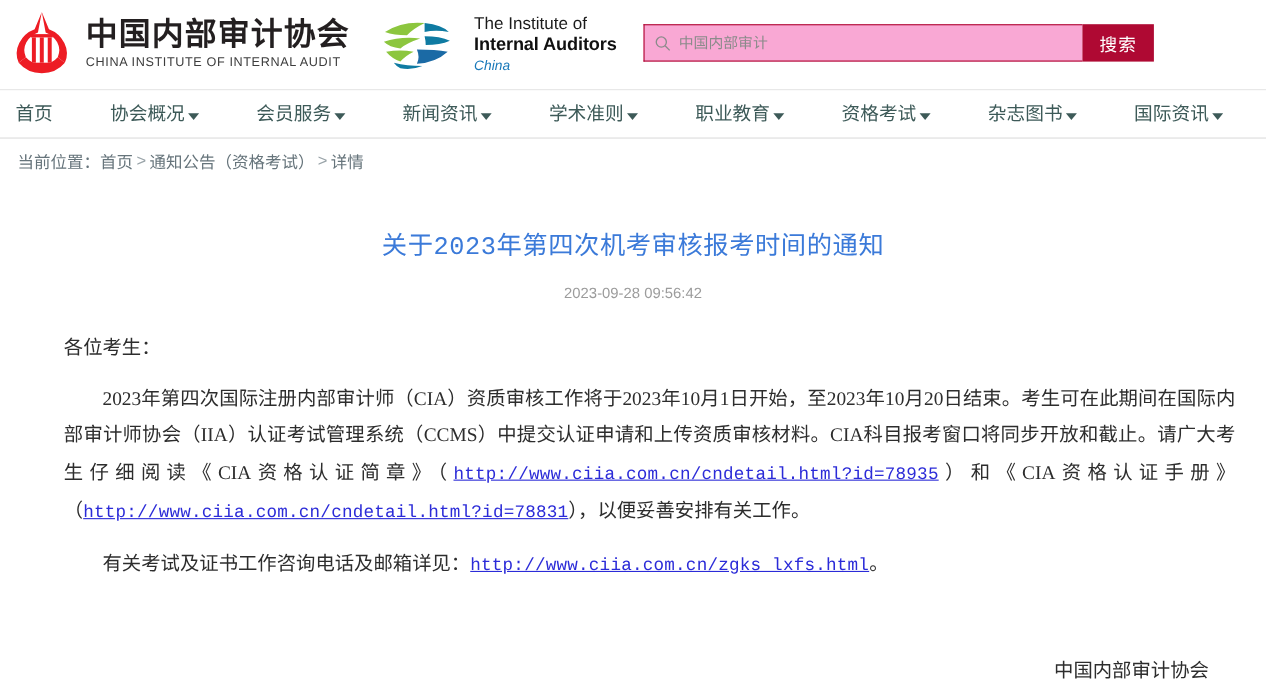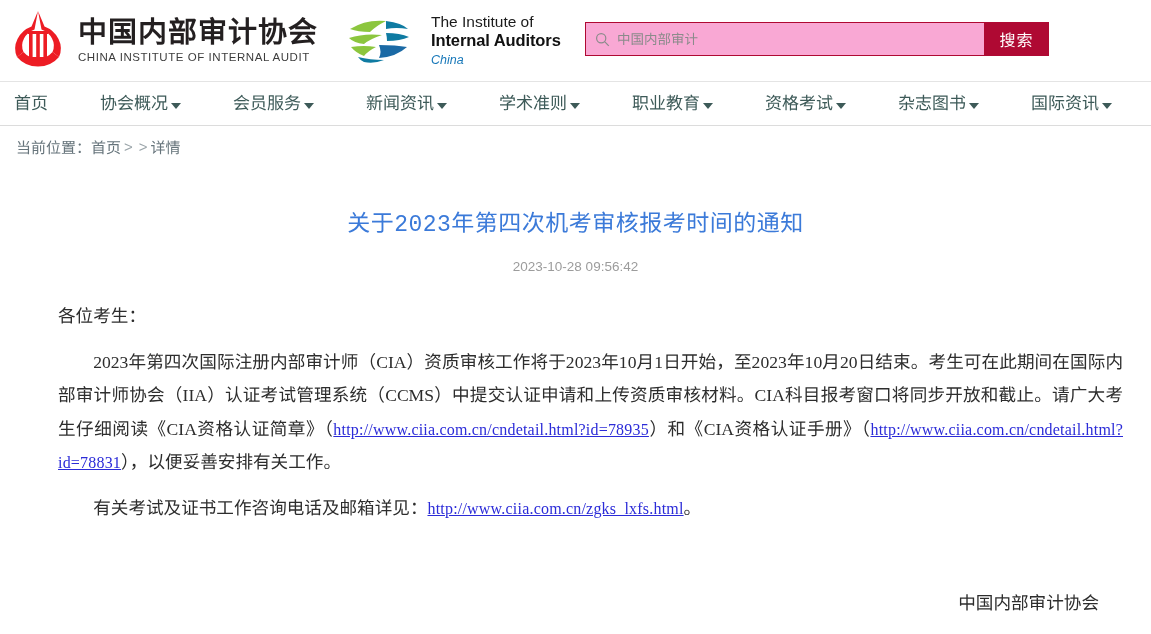--- a/index.html
+++ b/index.html
@@ -184,21 +184,21 @@
     line-height: 33.5px;
     color: #2d2d2d;
     text-align: justify;
     text-justify: inter-ideograph;
   }
   .art-body p { margin: 12px; }
   .indent { text-indent: 2em; }
   .art-body a {
     color: #2b2bd8;
     text-decoration: underline;
-    font-family: Liberation Serif, serif;
+    font-family: Liberation Mono, monospace;
     font-size: 16px;
     letter-spacing: 0.2px;
   }
   .art-sign {
     margin-top: 62px;
     padding-right: 52px;
     text-align: right;
     font-family: "Liberation Serif", "DejaVu Serif", serif;
     font-size: 17.6px;
     line-height: 33px;
@@ -299,27 +299,28 @@
   <div class="nav-item">
       <span>国际资讯</span>
       <i class="caret"></i>
     </div>
 </div>
 
 <div class="breadcrumb">
   <span class="bc-label">当前位置：</span>
   <span class="bc-link">首页</span>
   <span class="bc-sep">&gt;</span>
+  <span class="bc-link">通知公告（资格考试）</span>
   <span class="bc-sep">&gt;</span>
   <span class="bc-link">详情</span>
 </div>
 
 <div class="article">
   <div class="art-title">关于2023年第四次机考审核报考时间的通知</div>
-  <div class="art-time">2023-10-28 09:56:42</div>
+  <div class="art-time">2023-09-28 09:56:42</div>
 
   <div class="art-body">
     <p>各位考生：</p>
     <p class="indent"><span>2023年第四次国际注册内部审计师（CIA）资质审核工作将于2023年10月1日开始，至2023年10月20日结束。考生可在此期间在国际内部审计师协会（IIA）认证考试管理系统（CCMS）中提交认证申请和上传资质审核材料。CIA科目报考窗口将同步开放和截止。请广大考生仔细阅读《CIA资格认证简章》（</span><a href="#">http://www.ciia.com.cn/cndetail.html?id=78935</a><span>）和《CIA资格认证手册》（</span><a href="#">http://www.ciia.com.cn/cndetail.html?id=78831</a><span>），以便妥善安排有关工作。</span></p>
     <p class="indent"><span>有关考试及证书工作咨询电话及邮箱详见：</span><a href="#">http://www.ciia.com.cn/zgks_lxfs.html</a><span>。</span></p>
   </div>
 
   <div class="art-sign">
     <div>中国内部审计协会</div>
   </div>

